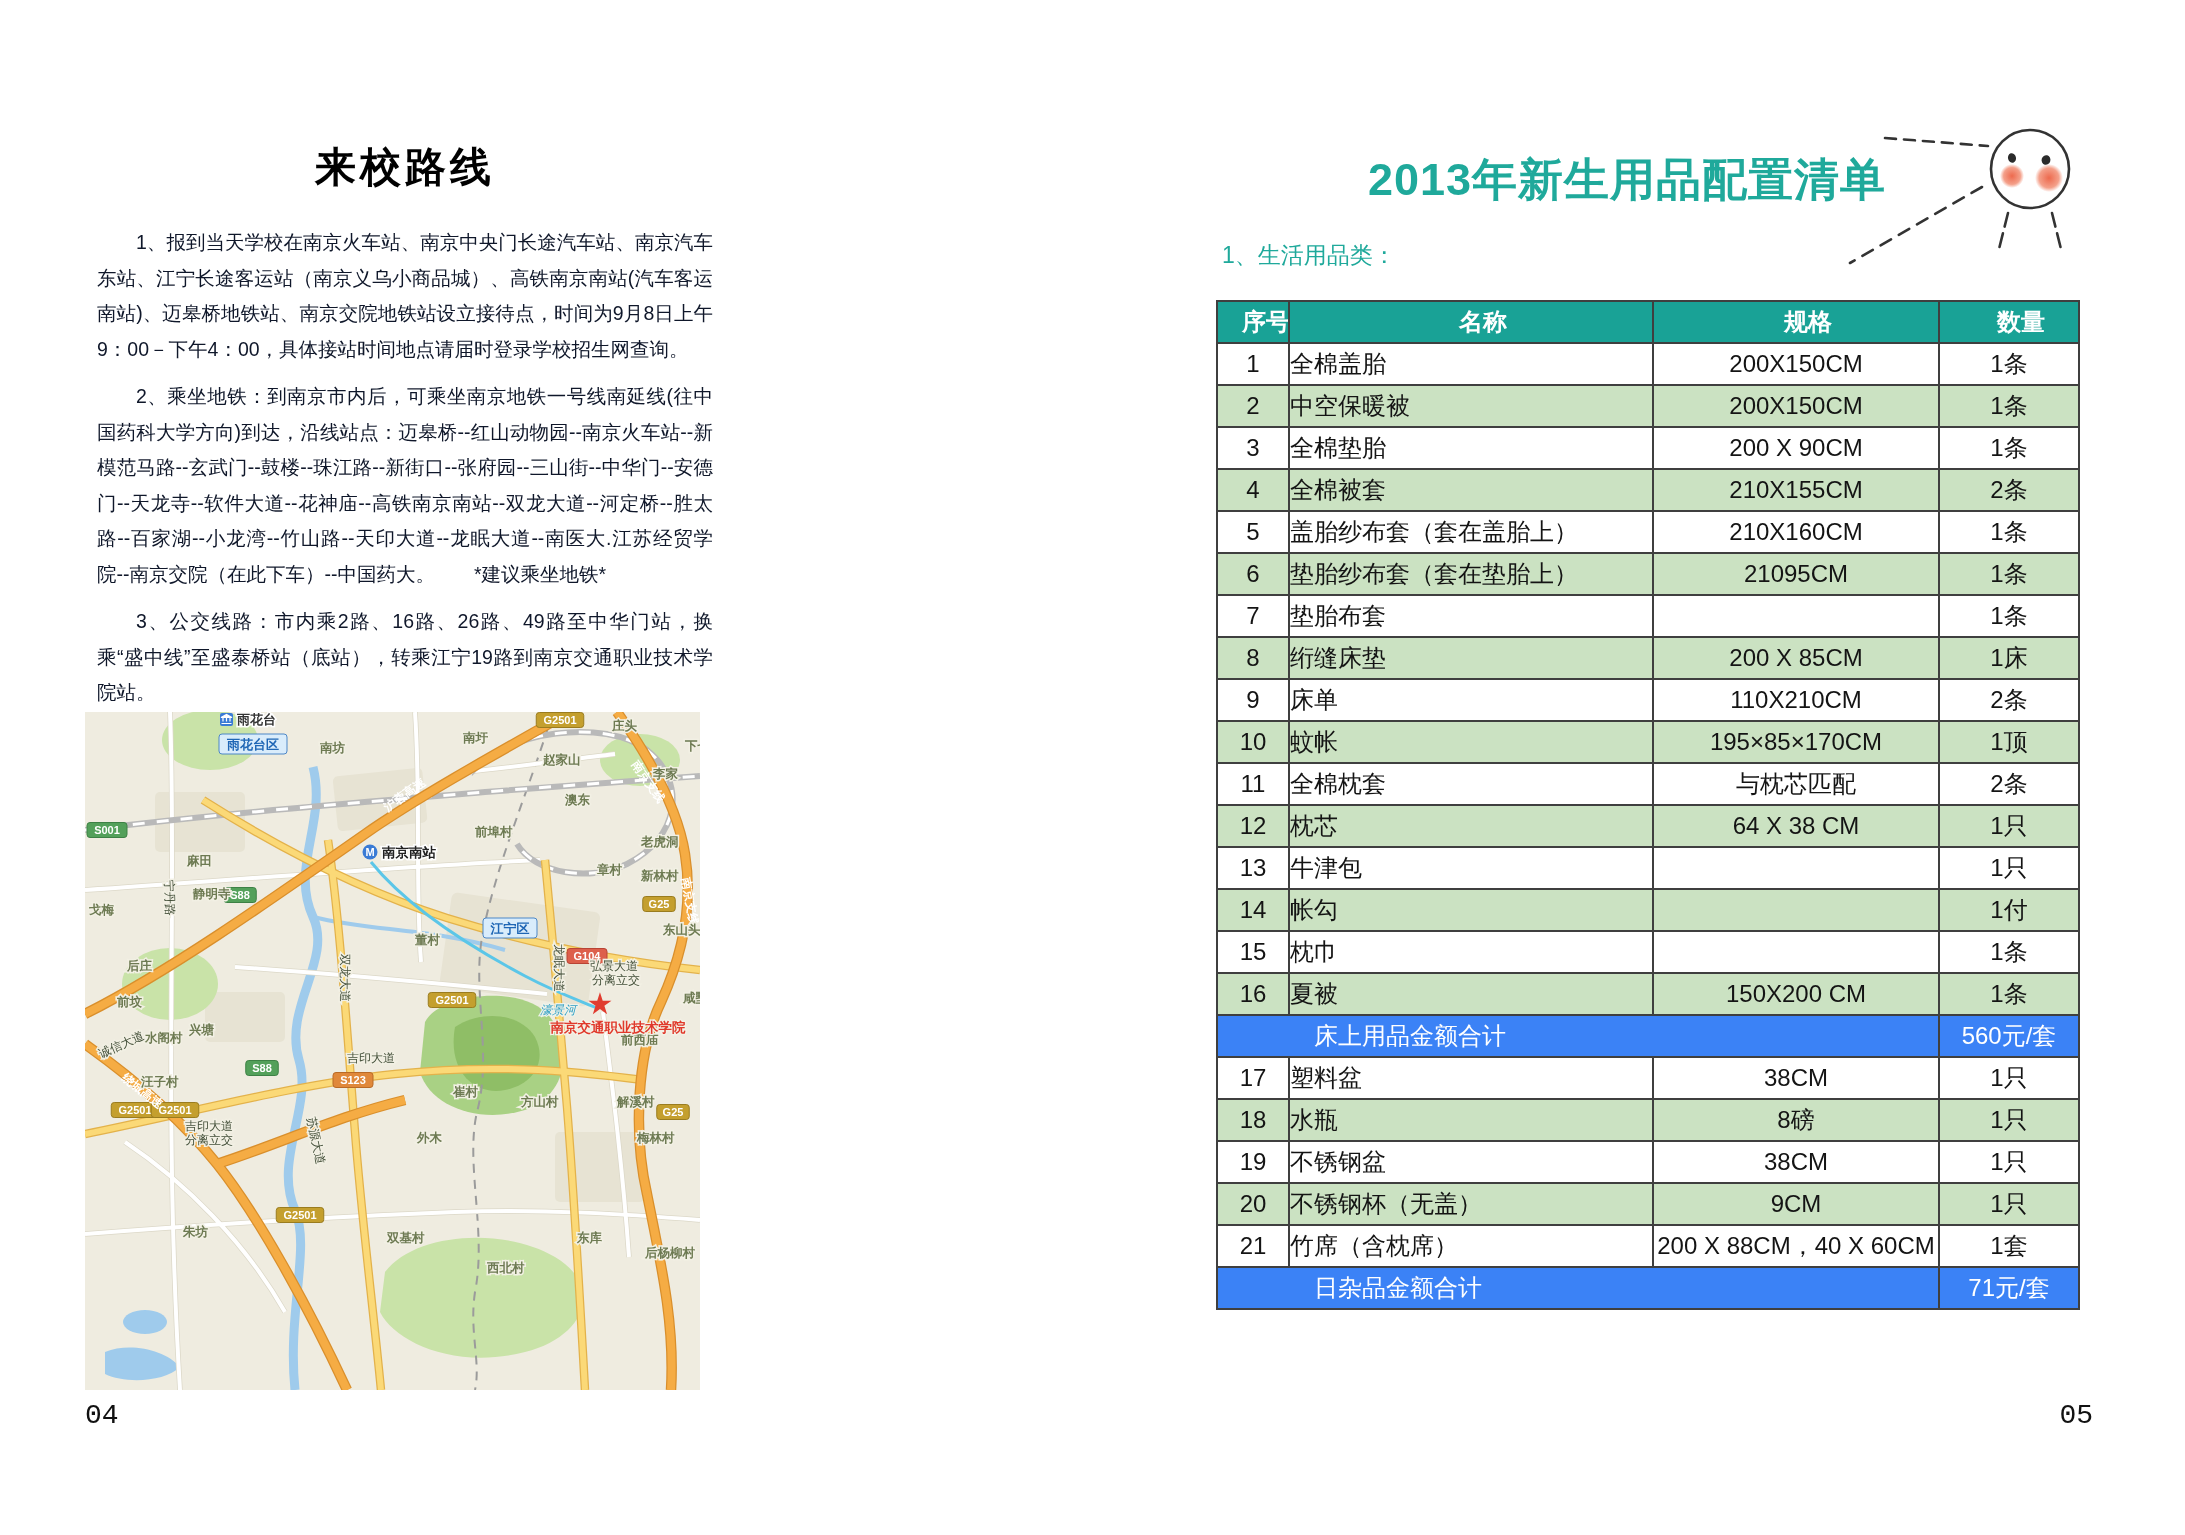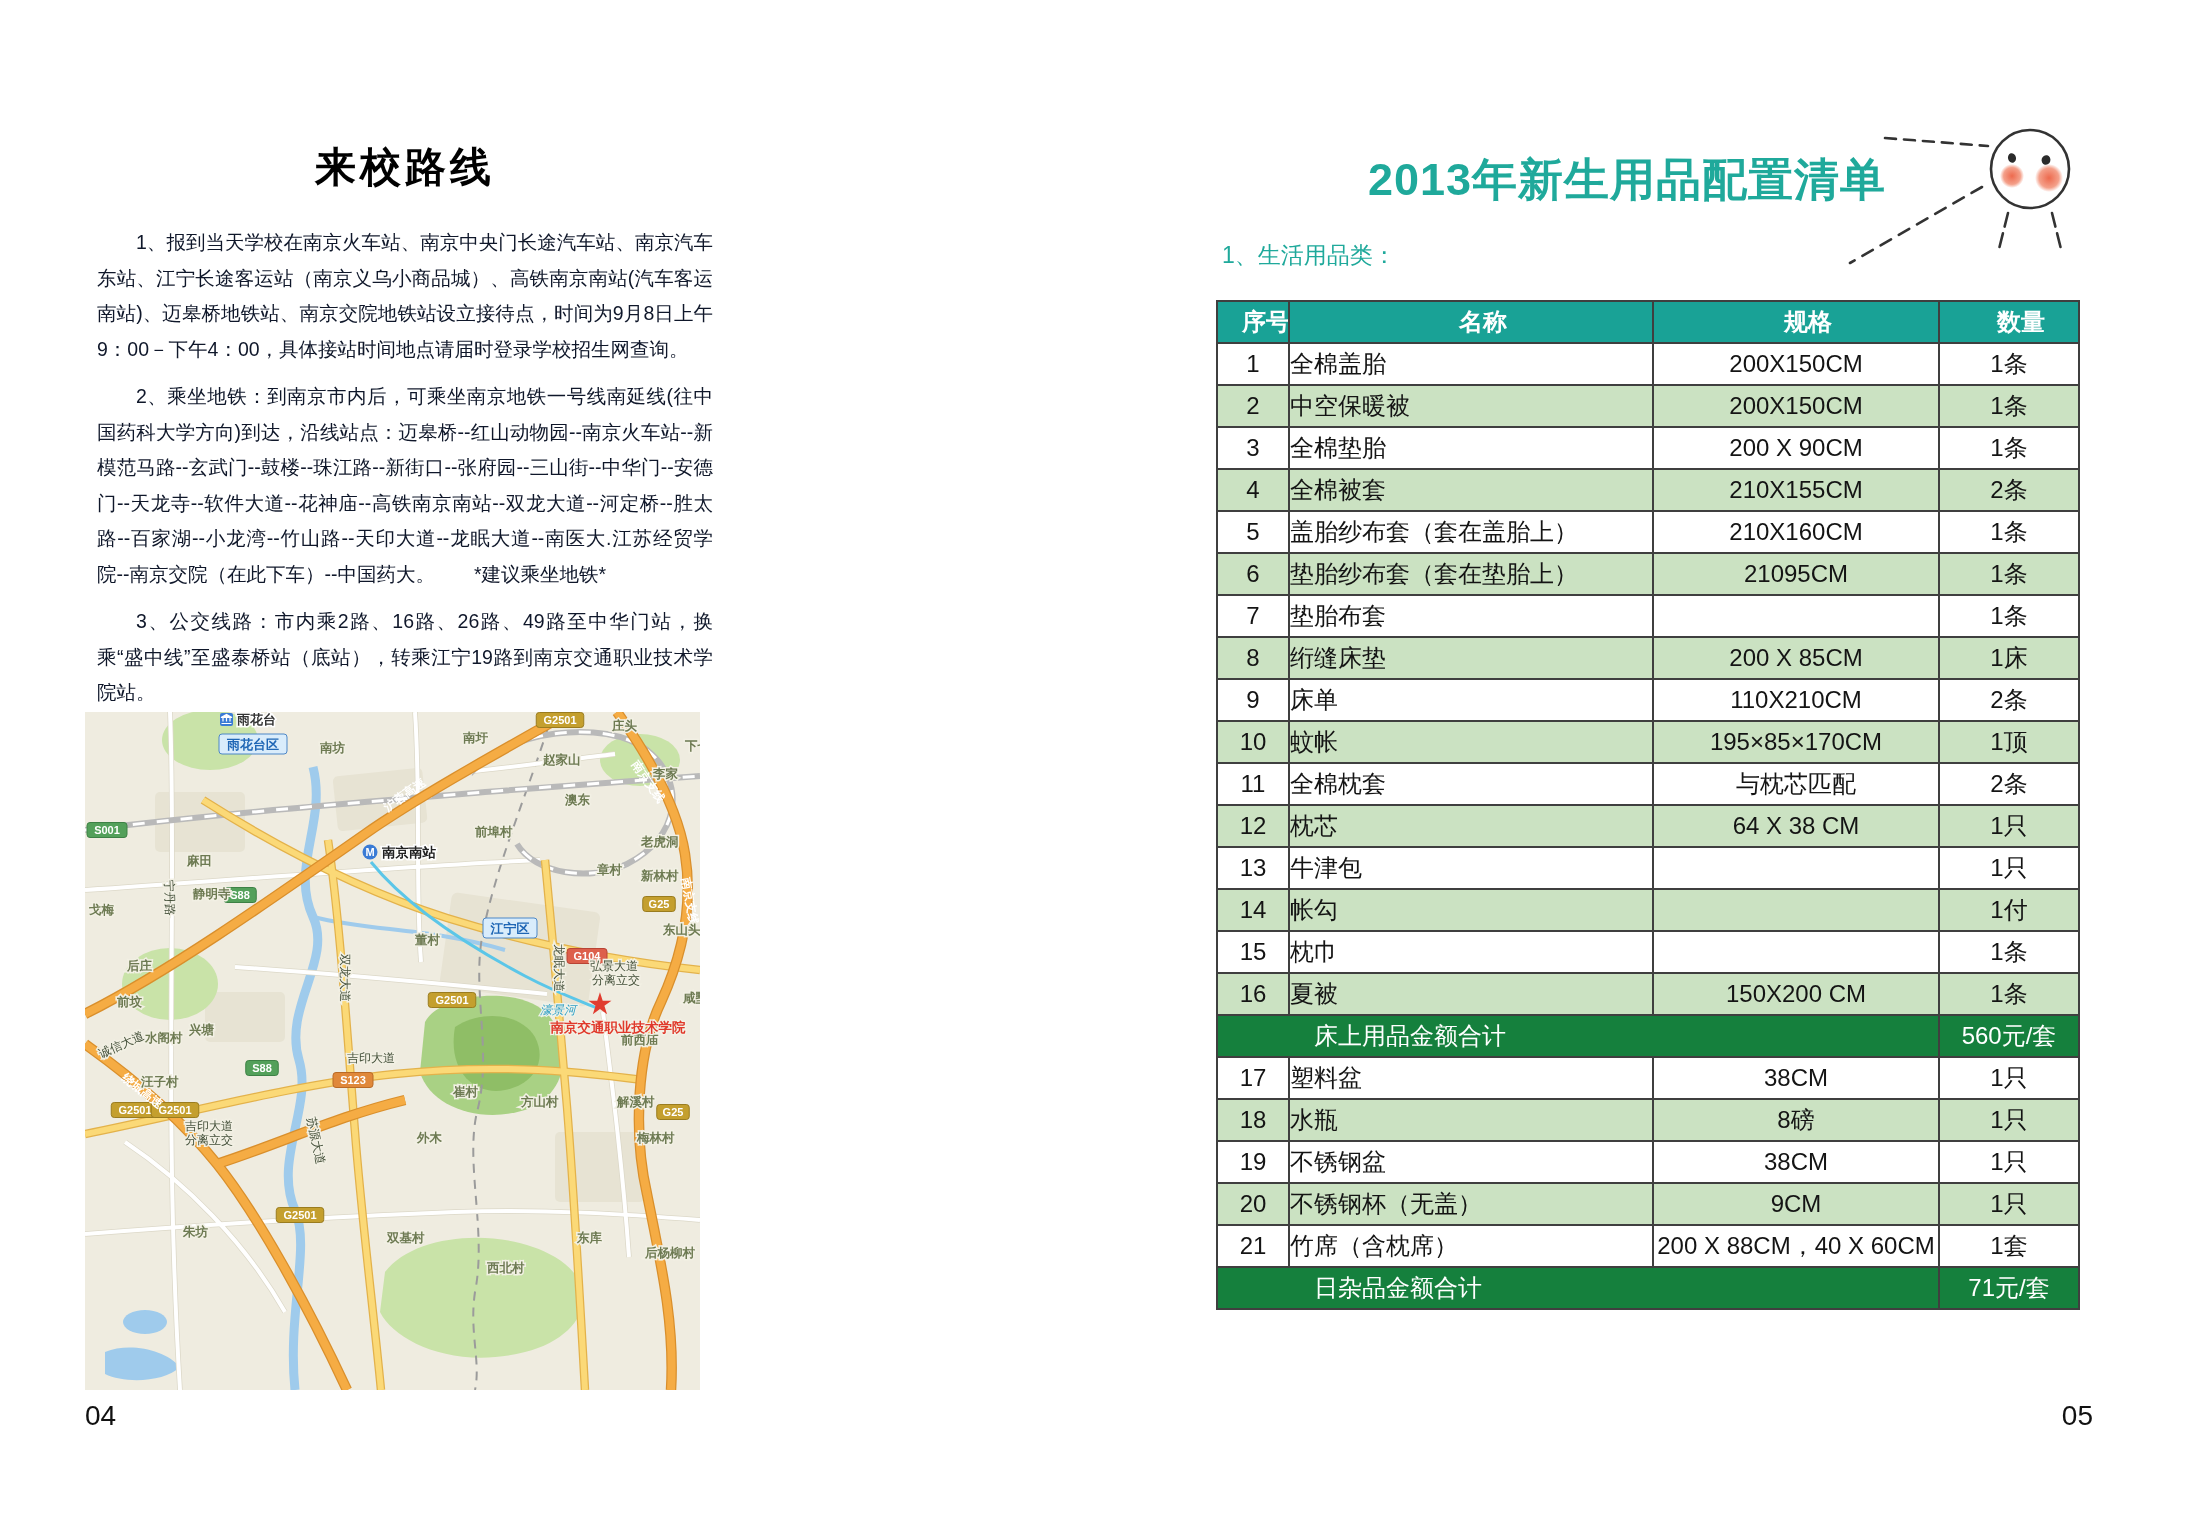--- a/index.html
+++ b/index.html
@@ -21,41 +21,41 @@
   .hwyname{font-size:12px;fill:#ffffff;font-weight:bold;text-anchor:middle;}
   .river{font-size:12px;fill:#2f9fc4;font-style:italic;paint-order:stroke;stroke:#eef2ea;stroke-width:2.5px;}
   .poi{font-size:13px;fill:#333;font-weight:bold;paint-order:stroke;stroke:#ffffff;stroke-width:3px;}
   .badge-text{font-size:11px;fill:#ffffff;font-weight:bold;text-anchor:middle;}
   .district-text{font-size:13px;fill:#1f66b5;font-weight:bold;text-anchor:middle;}
   .station-text{font-size:13.5px;fill:#222;font-weight:bold;paint-order:stroke;stroke:#fff;stroke-width:3px;}
   .college-text{font-size:13.5px;fill:#E0392B;font-weight:bold;text-anchor:middle;
     paint-order:stroke;stroke:#f4f1e6;stroke-width:2.5px;}
   .star-text{font-size:30px;fill:#E03C2F;text-anchor:middle;}
   
-  .page-num{position:absolute;top:1400px;font-size:28px;color:#111;}
+  .page-num{position:absolute;top:1400px;font-size:28px;color:#111;font-family:Liberation Mono, monospace;}
   #pn-left{left:85px;}
   #pn-right{right:92px;margin-left:32px;}
   
   #right-col{position:absolute;left:1216px;top:150px;width:862px;}
   #right-title{font-size:45px;font-weight:bold;color:#1FA99B;text-align:center;
     margin:0 40px 0 0;letter-spacing:1px;}
   #section-label{position:absolute;left:1222px;top:240px;font-size:23px;color:#1FA99B;}
   #supply-table{position:absolute;left:1216px;top:300px;width:862px;
     border-collapse:collapse;table-layout:fixed;}
   #supply-table th,#supply-table td{border:2px solid #3f3f3f;height:40px;
     font-size:24px;text-align:center;padding:0;overflow:hidden;white-space:nowrap;}
   #supply-table th{background:#19A296;color:#ffffff;font-weight:bold;padding-left:24px;}
   #supply-table col.c1{width:72px;}
   #supply-table col.c2{width:364px;}
   #supply-table col.c3{width:286px;}
   #supply-table col.c4{width:140px;}
   #supply-table td.c-name{text-align:left;}
   #supply-table tr.even td{background:#CBE2C2;}
   #supply-table tr.odd td{background:#ffffff;}
-  #supply-table tr.summary td{background:#15803d;color:#ffffff;}
+  #supply-table tr.summary td{background:#3b82f6;color:#ffffff;}
   #supply-table td.s-label{text-align:left;padding-left:96px;}
   
   #face-icon{position:absolute;left:1840px;top:95px;width:250px;height:170px;}
 </style>
 </head>
 <body>
 
 <div id="left-col">
   <h1 id="left-title">来校路线</h1>
   <p class="para">1、报到当天学校在南京火车站、南京中央门长途汽车站、南京汽车东站、江宁长途客运站（南京义乌小商品城）、高铁南京南站(汽车客运南站)、迈皋桥地铁站、南京交院地铁站设立接待点，时间为9月8日上午9：00－下午4：00，具体接站时间地点请届时登录学校招生网查询。</p>

